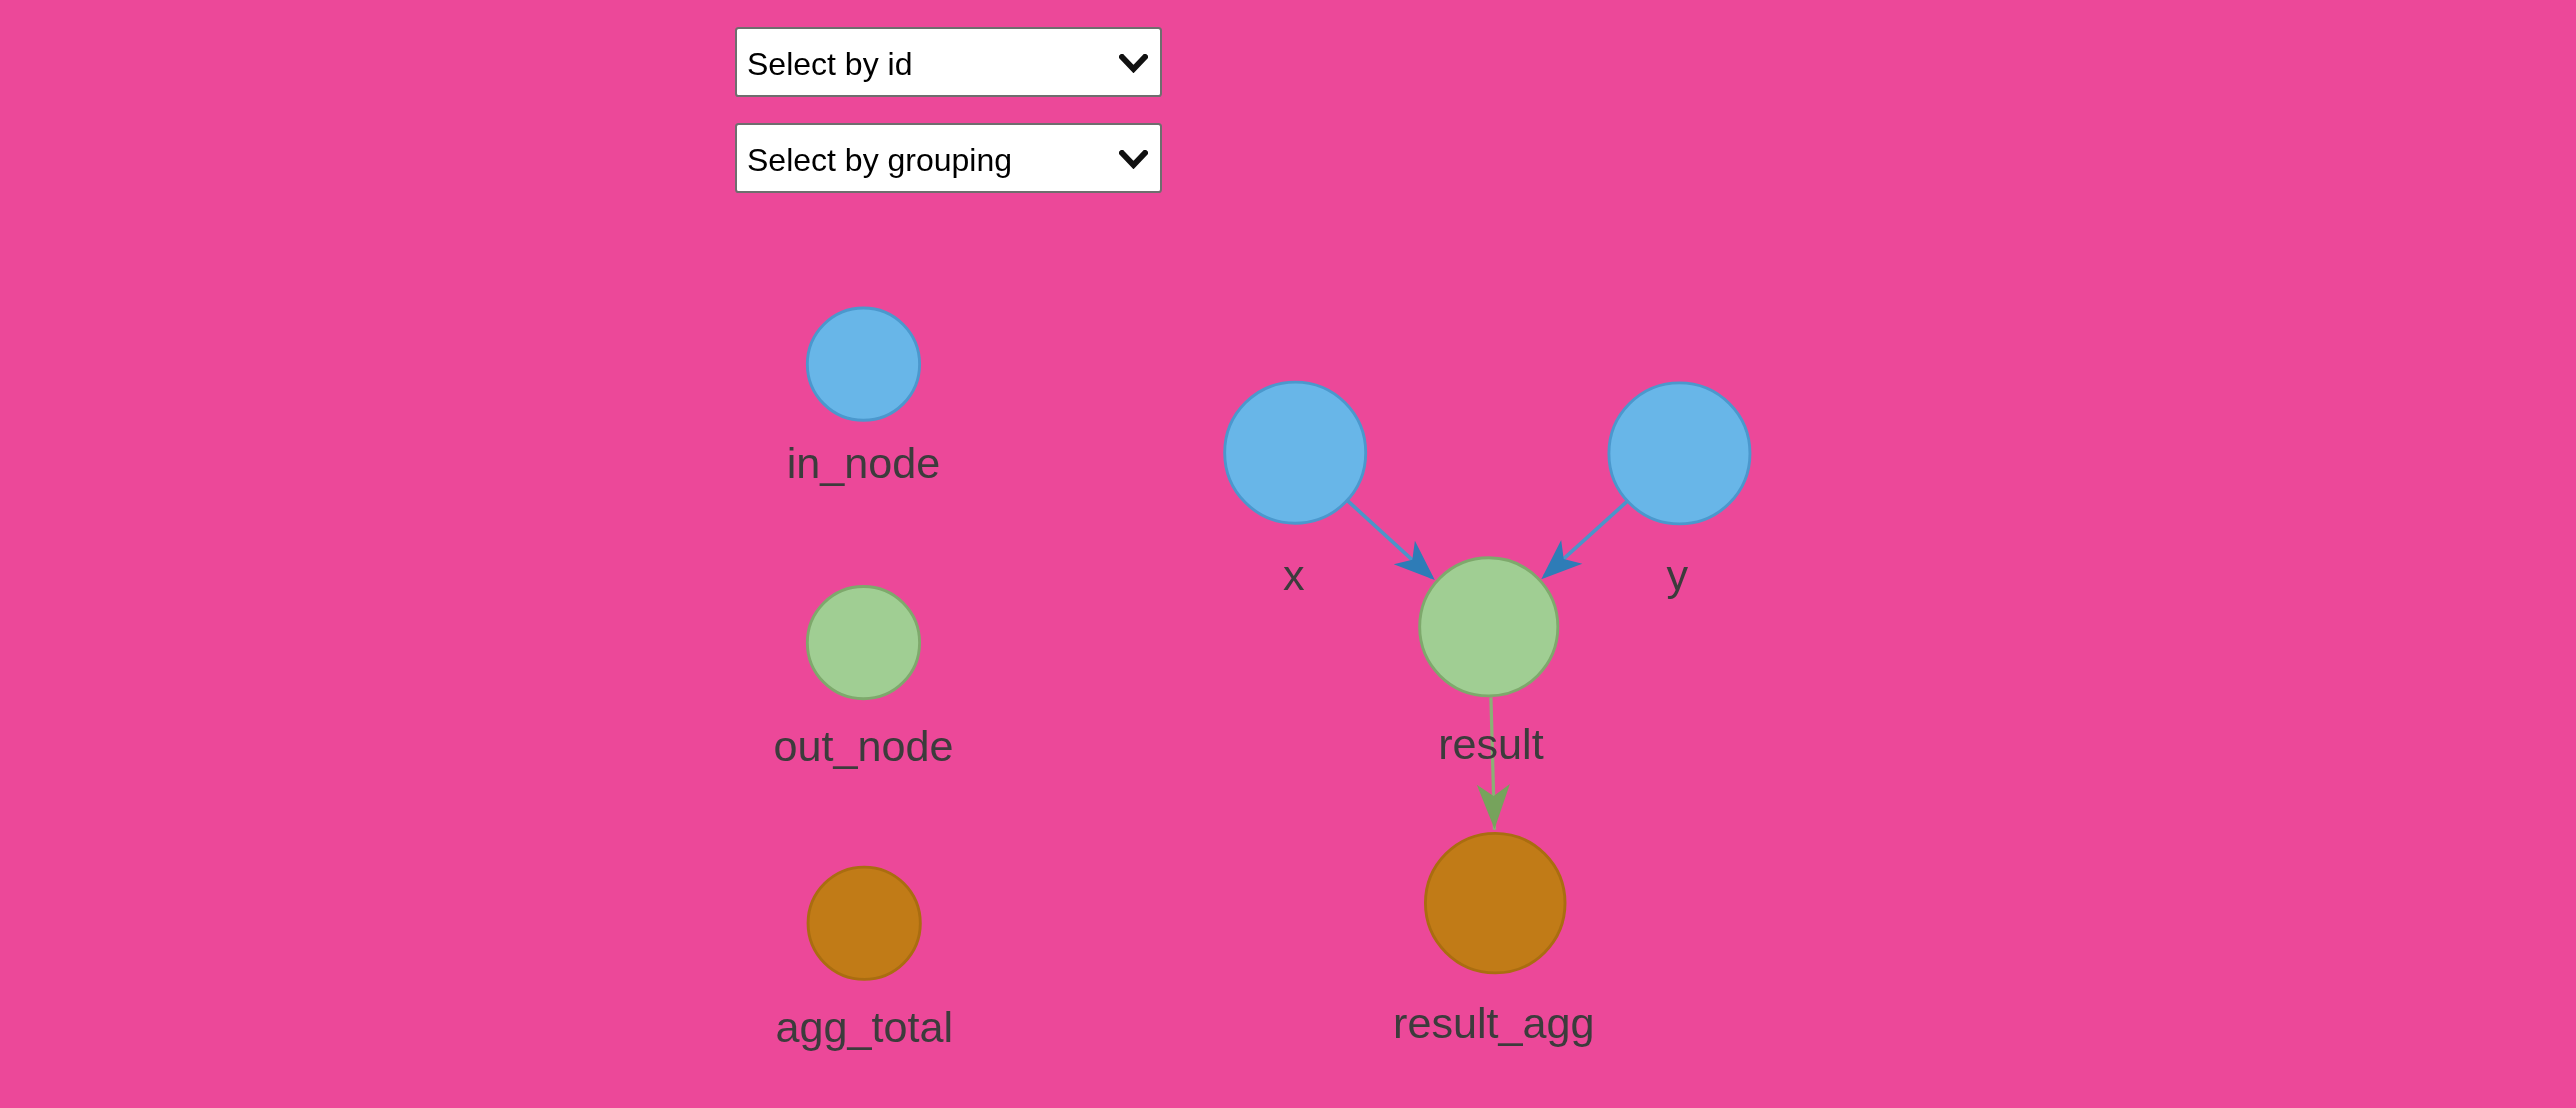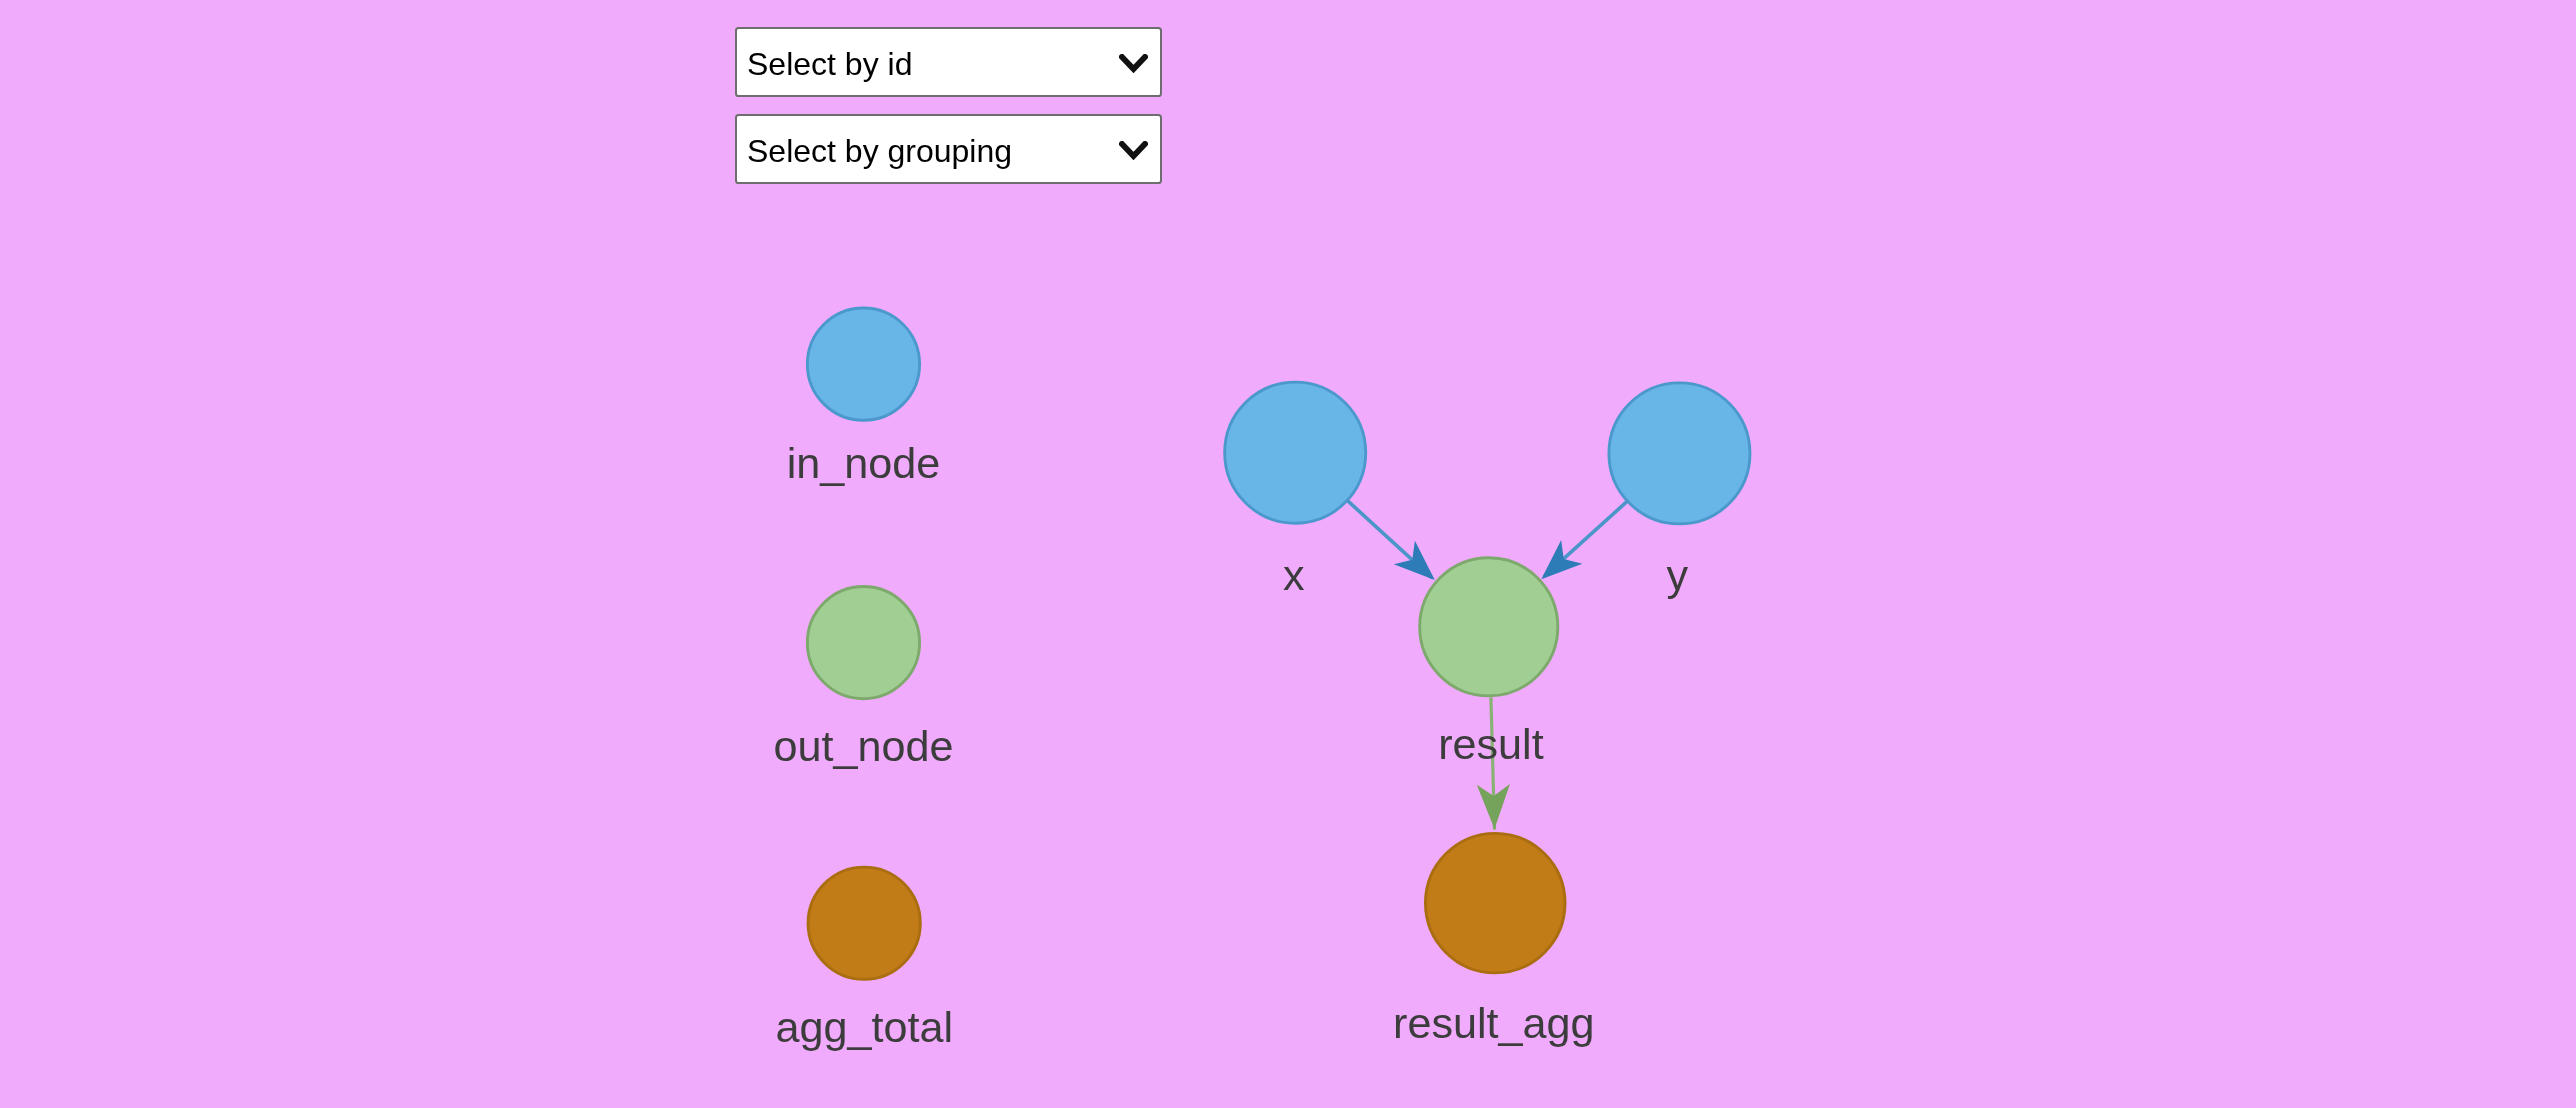--- a/index.html
+++ b/index.html
@@ -1,31 +1,31 @@
 <!DOCTYPE html>
 <html style="font-size:11.5px"><head>
 <meta charset="utf-8">
 <style>
   html, body { margin: 0; padding: 0; background: #ffffff; }
   .stage {
     position: relative;
     width: 2576px;
     height: 1109px;
-    background: #f0abfc;
+    background: #ec4899;
     overflow: hidden;
     font-family: "Liberation Sans", sans-serif;
   }
   .net-svg {
     position: absolute;
     left: 0; top: 0;
     width: 2576px; height: 1109px;
   }
   .select-wrap { position: absolute; z-index: 2; }
   .select-wrap.first  { left: 735px; top: 27px;  }
-  .select-wrap.second { left: 735px; top: 114px; text-decoration: underline; }
+  .select-wrap.second { left: 735px; top: 123px; text-decoration: underline; }
   select.ctl {
     -webkit-appearance: none;
     appearance: none;
     width: 427px;
     height: 70px;
     border: 2.2px solid #6e6e6e;
     border-radius: 3.6px;
     background: #ffffff;
     color: #000000;
     font-family: "Liberation Sans", sans-serif;

